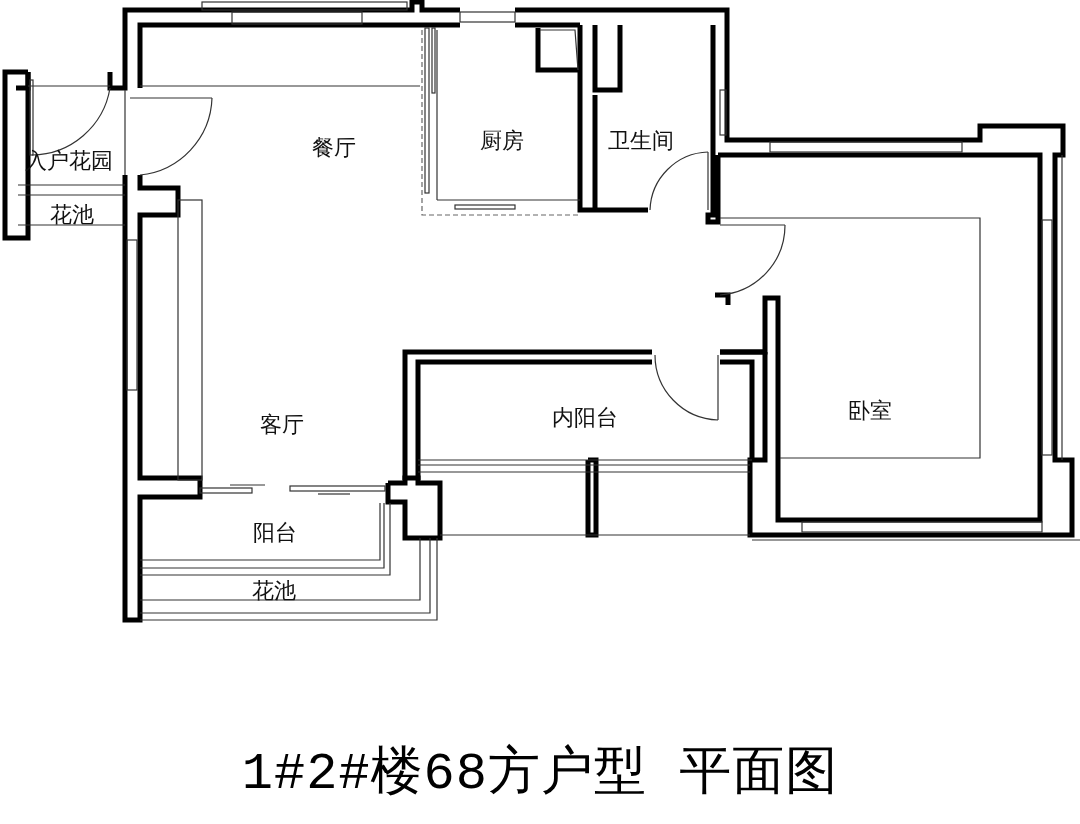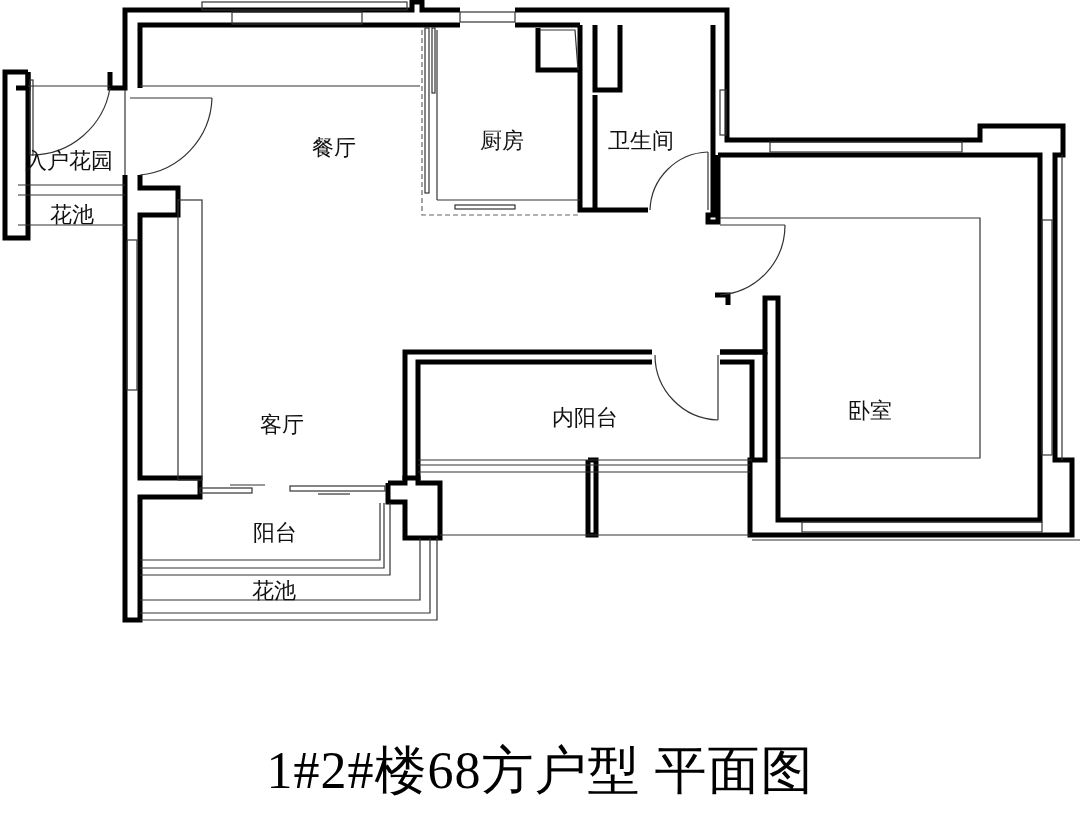--- a/index.html
+++ b/index.html
@@ -4,21 +4,21 @@
 <style>
   html, body { margin: 0; padding: 0; background: #ffffff; }
   body { width: 1080px; height: 824px; position: relative; overflow: hidden; font-family: "DejaVu Serif", serif; }
   #plan { position: absolute; left: 0; top: 0; width: 1080px; height: 700px; }
   .wall { fill: none; stroke: #000; stroke-width: 5; stroke-linejoin: miter; }
   .thin { fill: none; stroke: #333; stroke-width: 1.2; }
   .dash { fill: none; stroke: #666; stroke-width: 1.2; stroke-dasharray: 5 3; }
   .label { font-family: "DejaVu Serif", serif; font-size: 22px; fill: #111; }
   .title {
     position: absolute; left: 0; width: 1080px; top: 736px; text-align: center;
-    font-family: Liberation Serif, serif; font-size: 52px; color: #000; letter-spacing: 1px;
+    font-family: Liberation Mono, monospace; font-size: 52px; color: #000; letter-spacing: 1px;
   }
 </style>
 </head>
 <body>
 
 <svg id="plan" viewBox="0 0 1080 700" xmlns="http://www.w3.org/2000/svg">
 
   <g>
 
     <polyline class="wall" points="125,72 125,10 412,10 412,2 422,2 422,10 460,10"></polyline>

